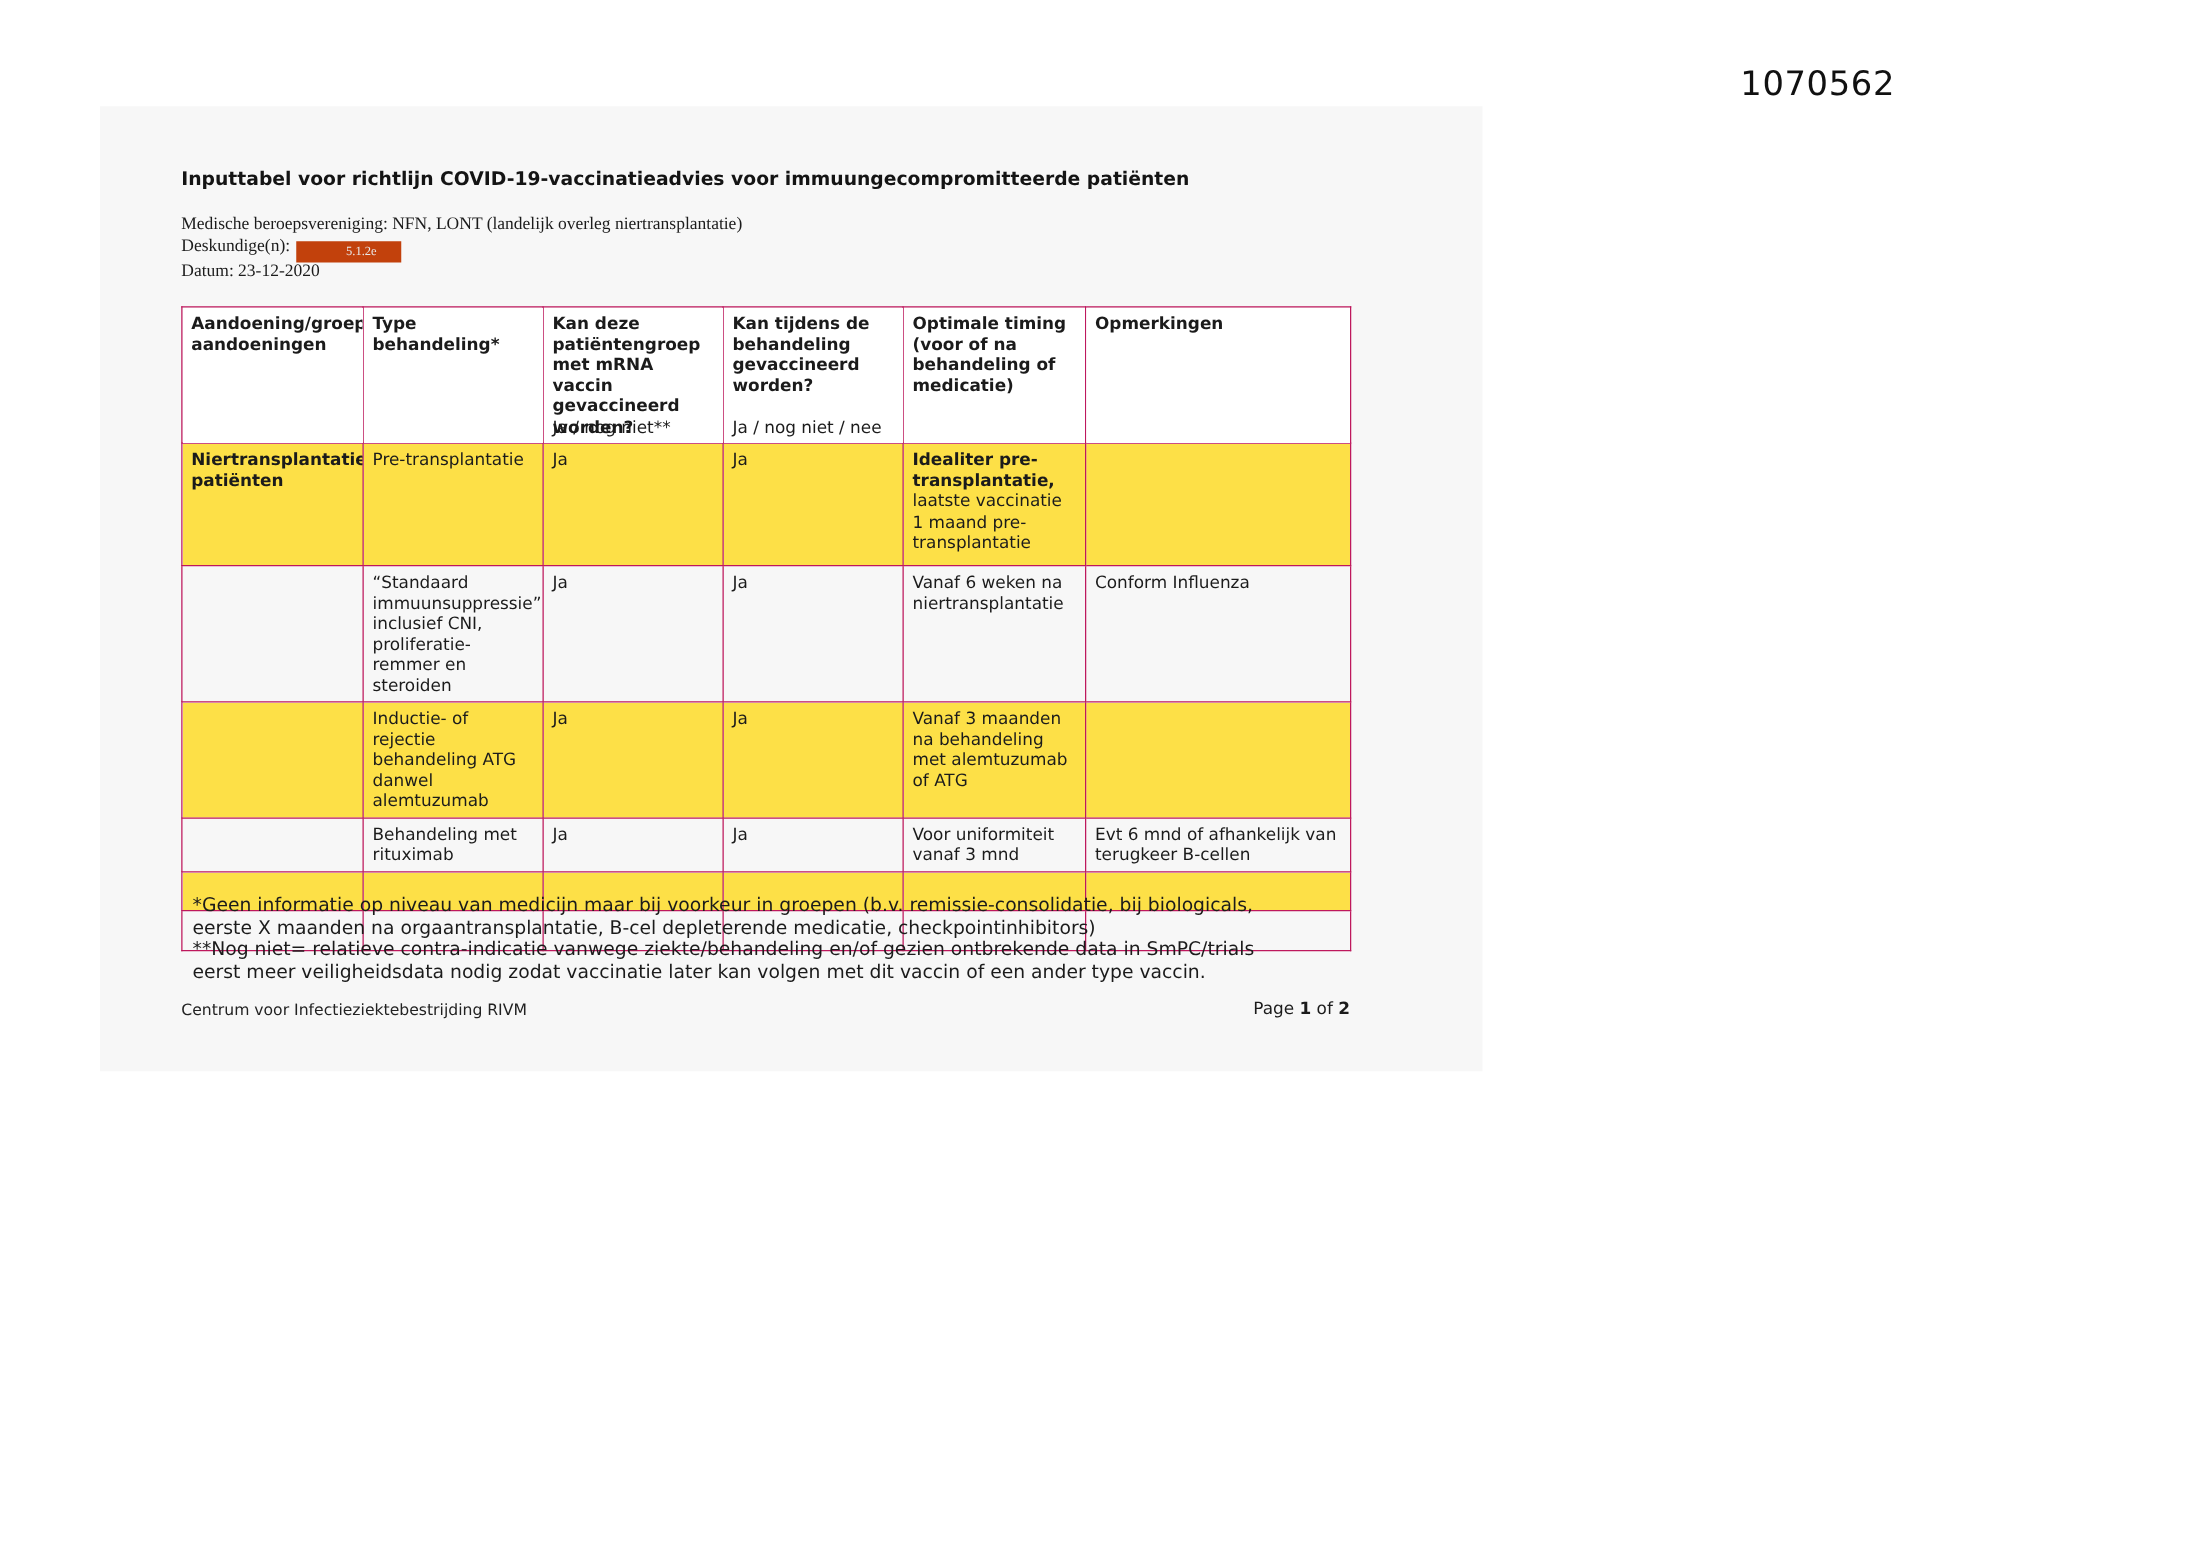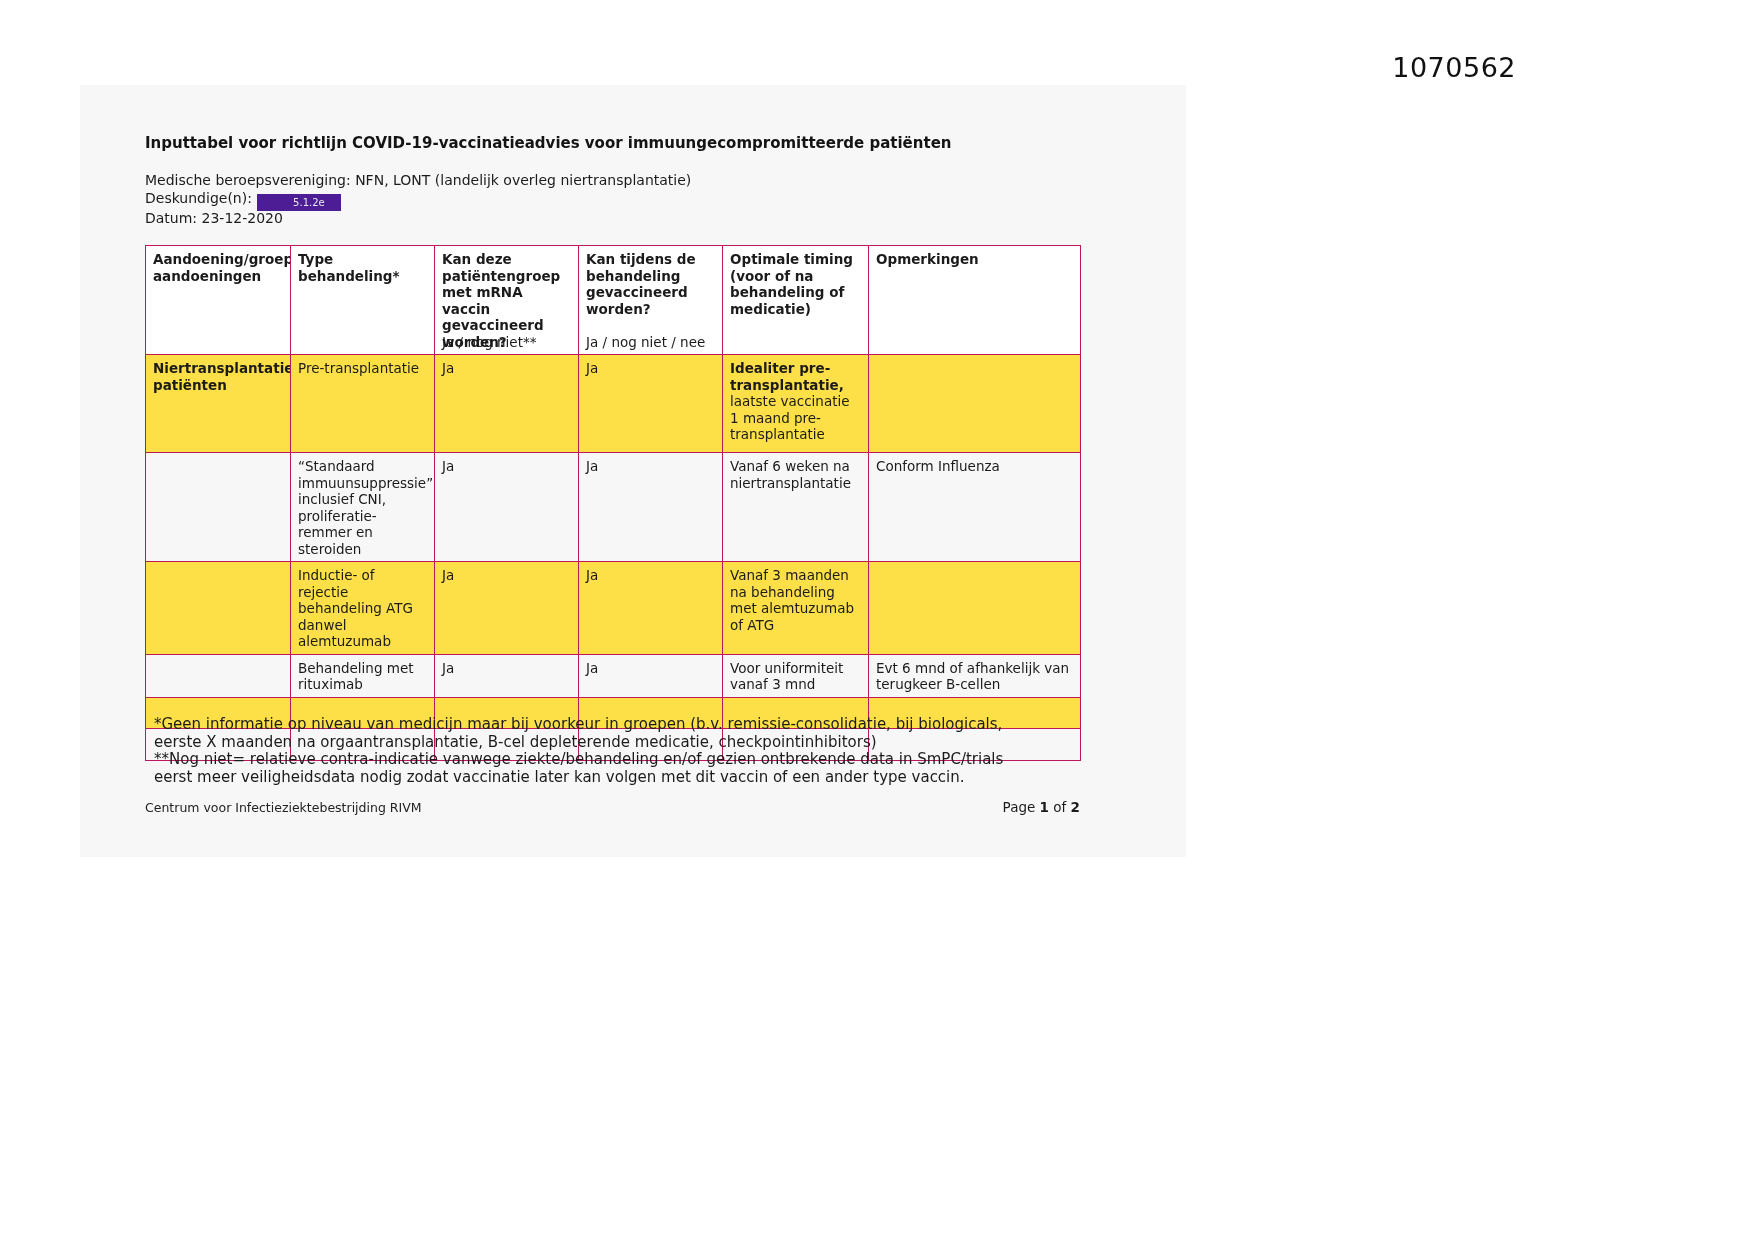--- a/index.html
+++ b/index.html
@@ -18,28 +18,28 @@
   }
   .doc-number {
     position: absolute; top: 52px; right: 238px;
     font-size: 27px; font-weight: 500; color: #111;
     letter-spacing: 0.5px;
   }
   .doc-title {
     position: absolute; left: 145px; top: 134px;
     font-size: 15px; font-weight: bold; color: #141414;
   }
-  .meta-line { position: absolute; left: 145px; font-size: 14px; color: #1b1b1b; }
+  .meta-line { position: absolute; left: 145px; font-size: 14px; color: #1b1b1b; font-family: Liberation Serif, serif; }
   .meta-1 { top: 172px; }
   .meta-2 { top: 190px; }
   .meta-3 { top: 210px; }
   .redaction {
     display: inline-block; vertical-align: -3px;
     width: 84px; height: 17px; margin-left: 5px;
-    background: #4c1d95;
+    background: #c2410c;
     color: #e8e8e8; font-size: 10px; line-height: 17px; text-align: center; padding-left: 20px;
   }
   table.input-table {
     position: absolute; left: 145px; top: 245px;
     width: 935px;
     border-collapse: collapse; table-layout: fixed;
     font-size: 13.5px; line-height: 16.5px;
   }
   .input-table col.c1 { width: 145px; }
   .input-table col.c2 { width: 144px; }

